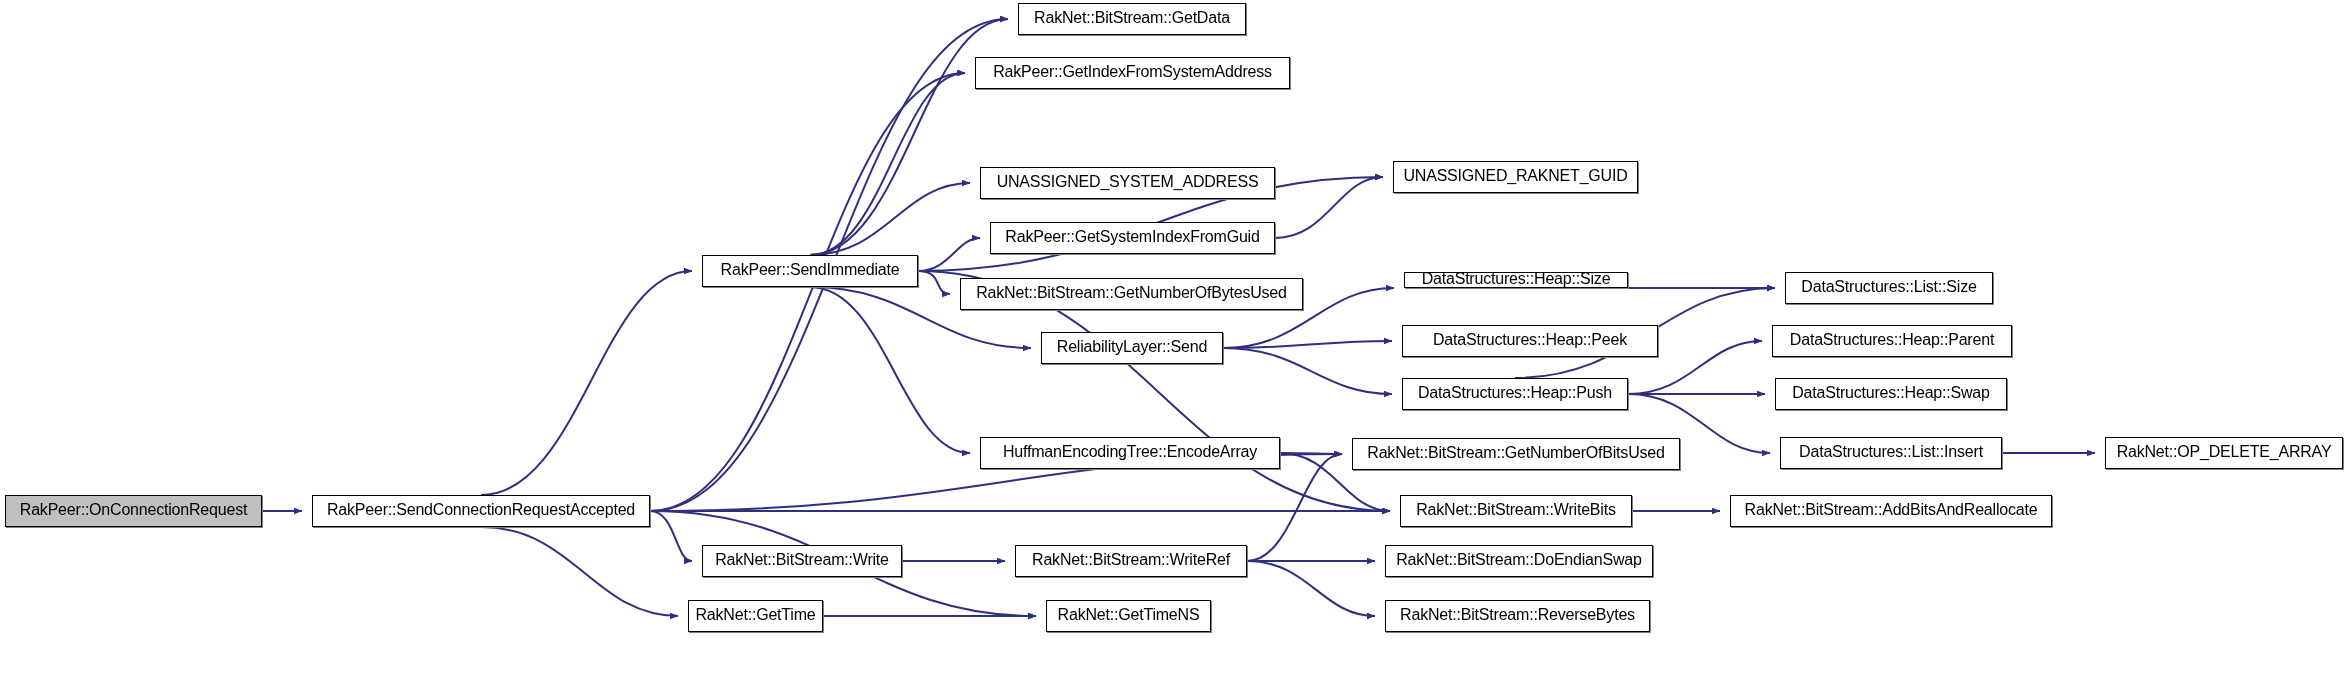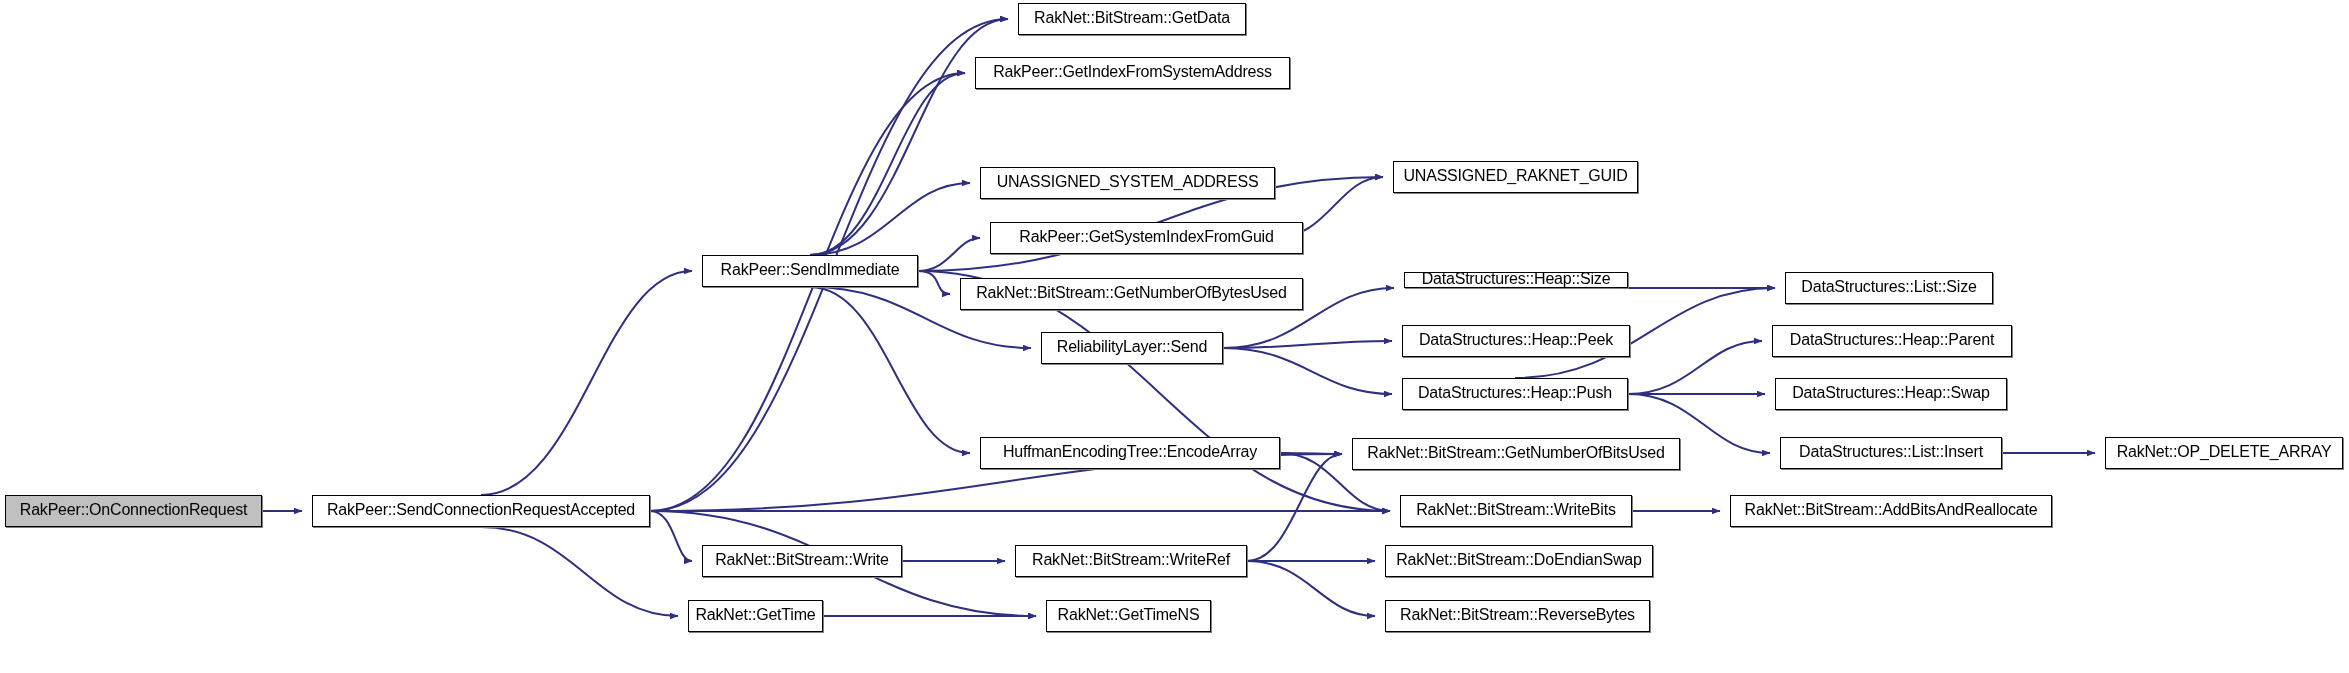--- a/index.html
+++ b/index.html
@@ -115,21 +115,21 @@
       </div>
       <div class="node" style="left: 1018px; top: 3px; width: 228px; height: 32px;">
         <span class="lbl">RakNet::BitStream::GetData</span>
       </div>
       <div class="node" style="left: 975px; top: 57px; width: 315px; height: 32px;">
         <span class="lbl">RakPeer::GetIndexFromSystemAddress</span>
       </div>
       <div class="node" style="left: 980px; top: 167px; width: 295px; height: 32px;">
         <span class="lbl">UNASSIGNED_SYSTEM_ADDRESS</span>
       </div>
-      <div class="node" style="left: 990px; top: 222px; width: 313px; height: 32px;">
+      <div class="node" style="left: 990px; top: 222px; width: 285px; height: 32px;">
         <span class="lbl">RakPeer::GetSystemIndexFromGuid</span>
       </div>
       <div class="node" style="left: 960px; top: 278px; width: 343px; height: 32px;">
         <span class="lbl">RakNet::BitStream::GetNumberOfBytesUsed</span>
       </div>
       <div class="node" style="left: 1041px; top: 332px; width: 182px; height: 32px;">
         <span class="lbl">ReliabilityLayer::Send</span>
       </div>
       <div class="node" style="left: 980px; top: 437px; width: 300px; height: 32px;">
         <span class="lbl">HuffmanEncodingTree::EncodeArray</span>
@@ -139,21 +139,21 @@
       </div>
       <div class="node" style="left: 1046px; top: 600px; width: 165px; height: 32px;">
         <span class="lbl">RakNet::GetTimeNS</span>
       </div>
       <div class="node" style="left: 1393px; top: 161px; width: 245px; height: 32px;">
         <span class="lbl">UNASSIGNED_RAKNET_GUID</span>
       </div>
       <div class="node" style="left: 1404px; top: 272px; width: 224px; height: 16px;">
         <span class="lbl">DataStructures::Heap::Size</span>
       </div>
-      <div class="node" style="left: 1402px; top: 325px; width: 228px; height: 32px;">
+      <div class="node" style="left: 1402px; top: 325px; width: 256px; height: 32px;">
         <span class="lbl">DataStructures::Heap::Peek</span>
       </div>
       <div class="node" style="left: 1402px; top: 378px; width: 226px; height: 32px;">
         <span class="lbl">DataStructures::Heap::Push</span>
       </div>
       <div class="node" style="left: 1352px; top: 438px; width: 328px; height: 32px;">
         <span class="lbl">RakNet::BitStream::GetNumberOfBitsUsed</span>
       </div>
       <div class="node" style="left: 1400px; top: 495px; width: 232px; height: 32px;">
         <span class="lbl">RakNet::BitStream::WriteBits</span>

